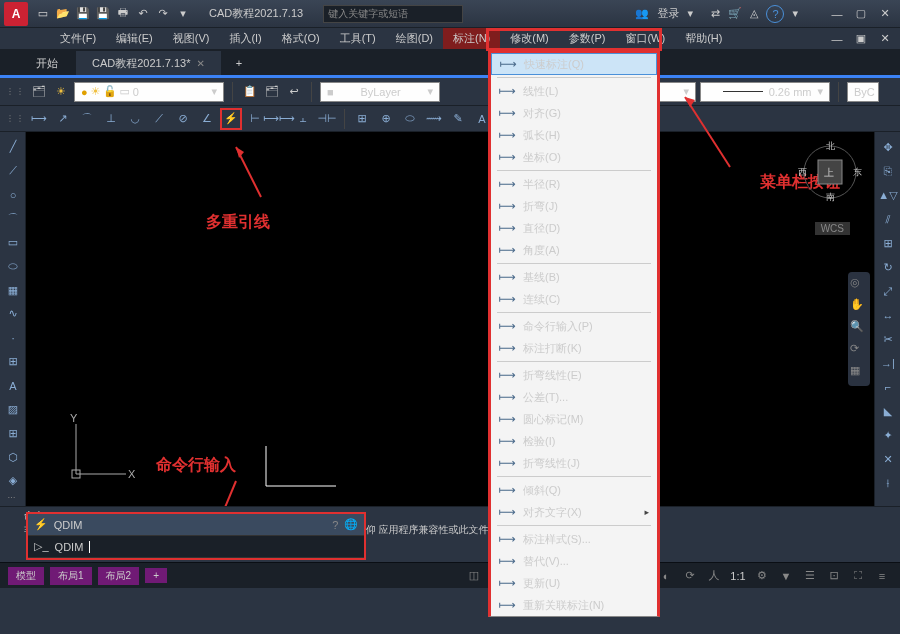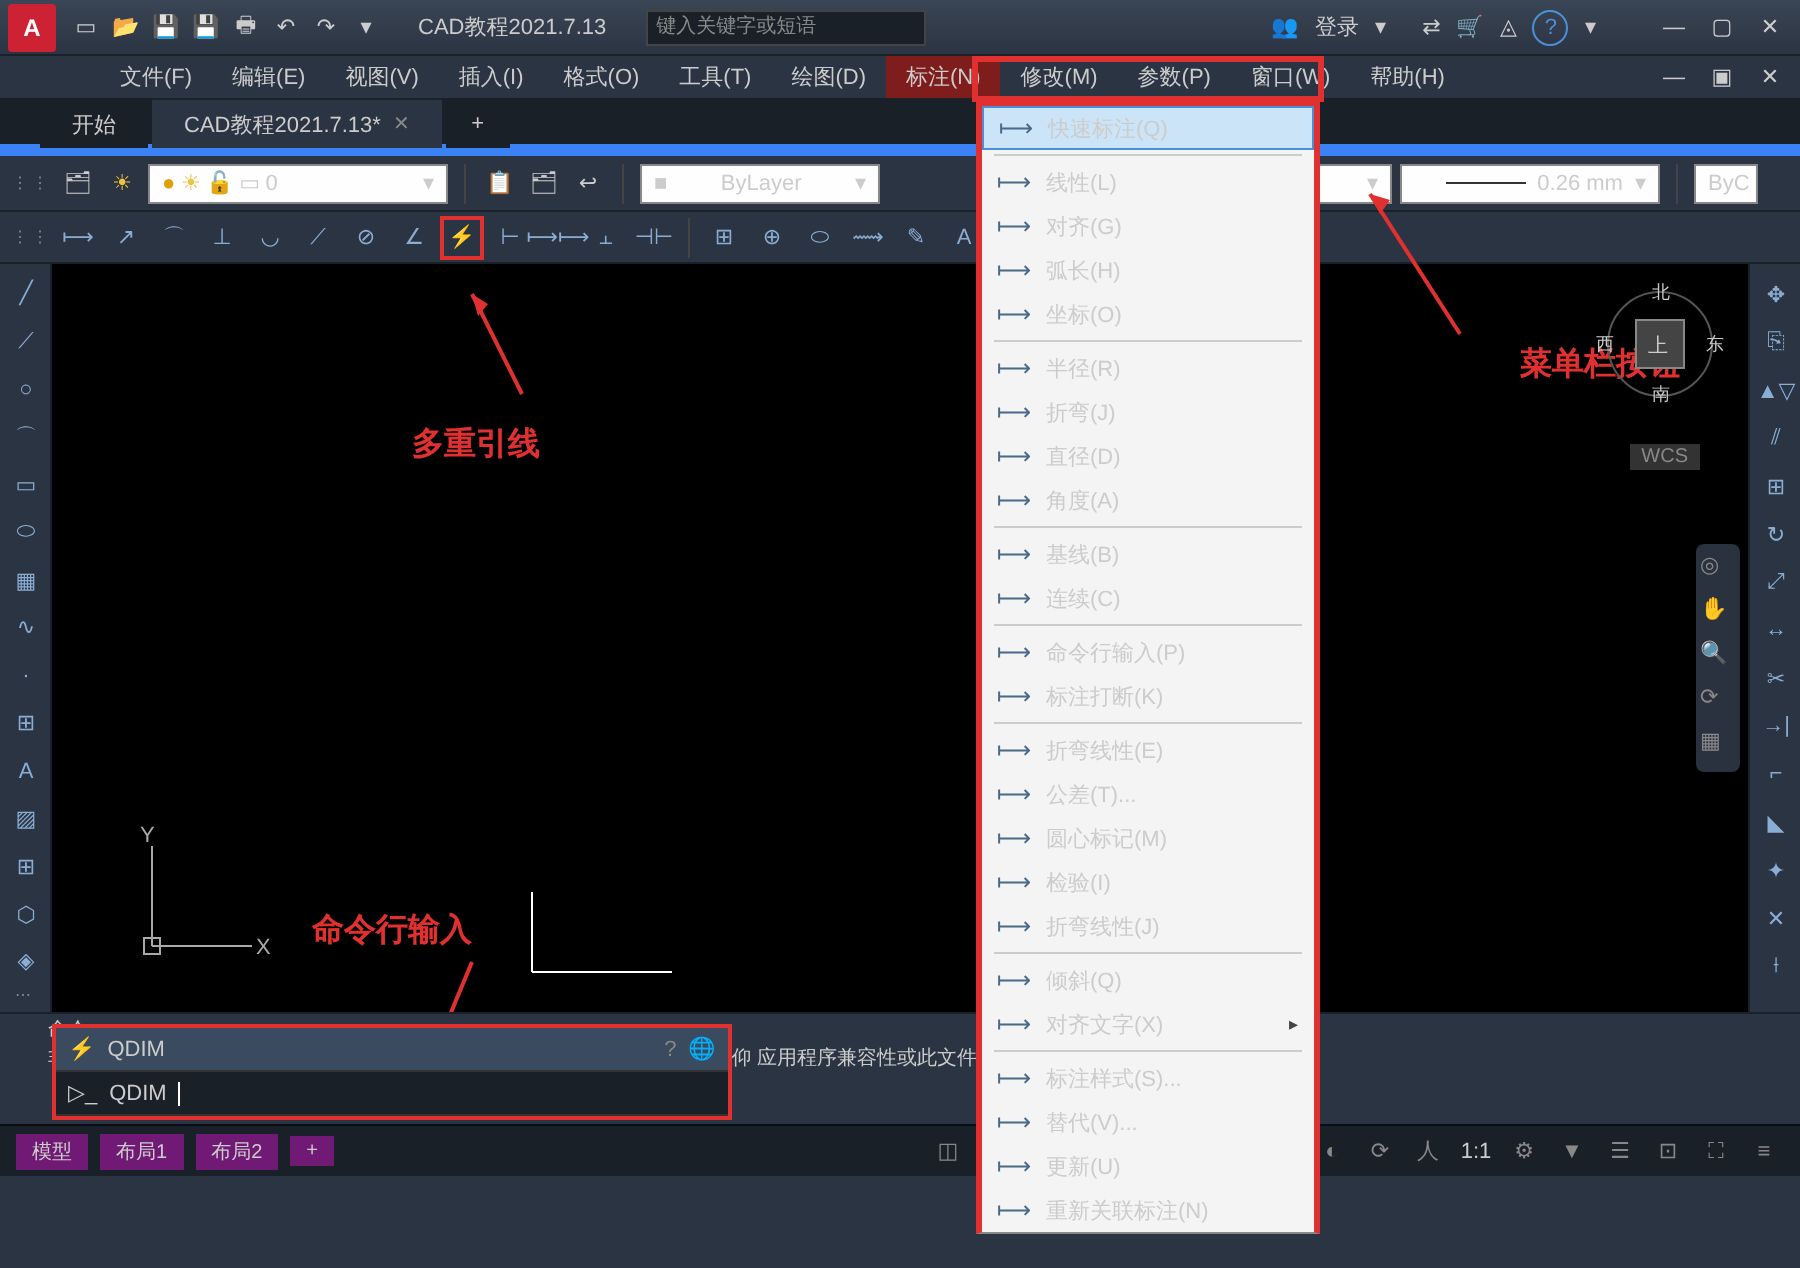--- a/index.html
+++ b/index.html
@@ -11,21 +11,21 @@
 .title-text{margin-left:17px;font-size:11px}
 .search-box{margin-left:20px;width:140px;height:18px;background:#1a2028;border:1px solid #444;padding:0 4px;color:#888;font-size:10px;line-height:16px}
 .title-right{margin-left:auto;display:flex;gap:8px;align-items:center}
 .help-icon{width:18px;height:18px;border:1px solid #4a90d9;border-radius:50%;display:flex;align-items:center;justify-content:center;color:#4a90d9;font-size:11px}
 .win-btns{display:flex;gap:2px;margin-left:20px}
 .win-btn{width:22px;height:18px;display:flex;align-items:center;justify-content:center}
 .menubar{height:22px;background:#2b3442;display:flex;align-items:center;padding:0 50px;gap:0;border-bottom:1px solid #1a2028;position:relative}
 .menu-item{padding:3px 10px;font-size:11px;cursor:pointer}
 .menu-item.active{background:#7f1d1d}
 .menu-win-btns{position:absolute;right:4px;display:flex;gap:2px}
-.tabs-row{height:28px;background:#1a2028;display:flex;align-items:flex-start;padding-left:20px;border-bottom:6px solid #3b82f6}
+.tabs-row{height:28px;background:#1a2028;display:flex;align-items:flex-end;padding-left:20px;border-bottom:3px solid #3b82f6}
 .tab{height:24px;padding:0 16px;background:#2b3442;display:flex;align-items:center;gap:6px;margin-right:2px;font-size:11px}
 .tab.inactive{background:#1a2028}
 .tab .close{color:#888;font-size:10px}
 .tab.plus{width:28px;justify-content:center;background:#1a2028}
 .toolbar-row{height:28px;background:#2b3442;display:flex;align-items:center;padding:0 6px;gap:4px;border-bottom:1px solid #1a2028}
 .tb-sep{width:1px;height:20px;background:#444;margin:0 4px}
 .tb-icon{width:18px;height:18px;display:flex;align-items:center;justify-content:center}
 .layer-combo{height:20px;background:#fefefe;color:#333;padding:0 6px;display:flex;align-items:center;font-size:10px;border:1px solid #888}
 .layer-combo.wide{width:150px}
 .prop-combo{height:20px;background:#fefefe;color:#333;padding:0 6px;display:flex;align-items:center;font-size:10px;border:1px solid #888;width:120px;justify-content:space-between}

